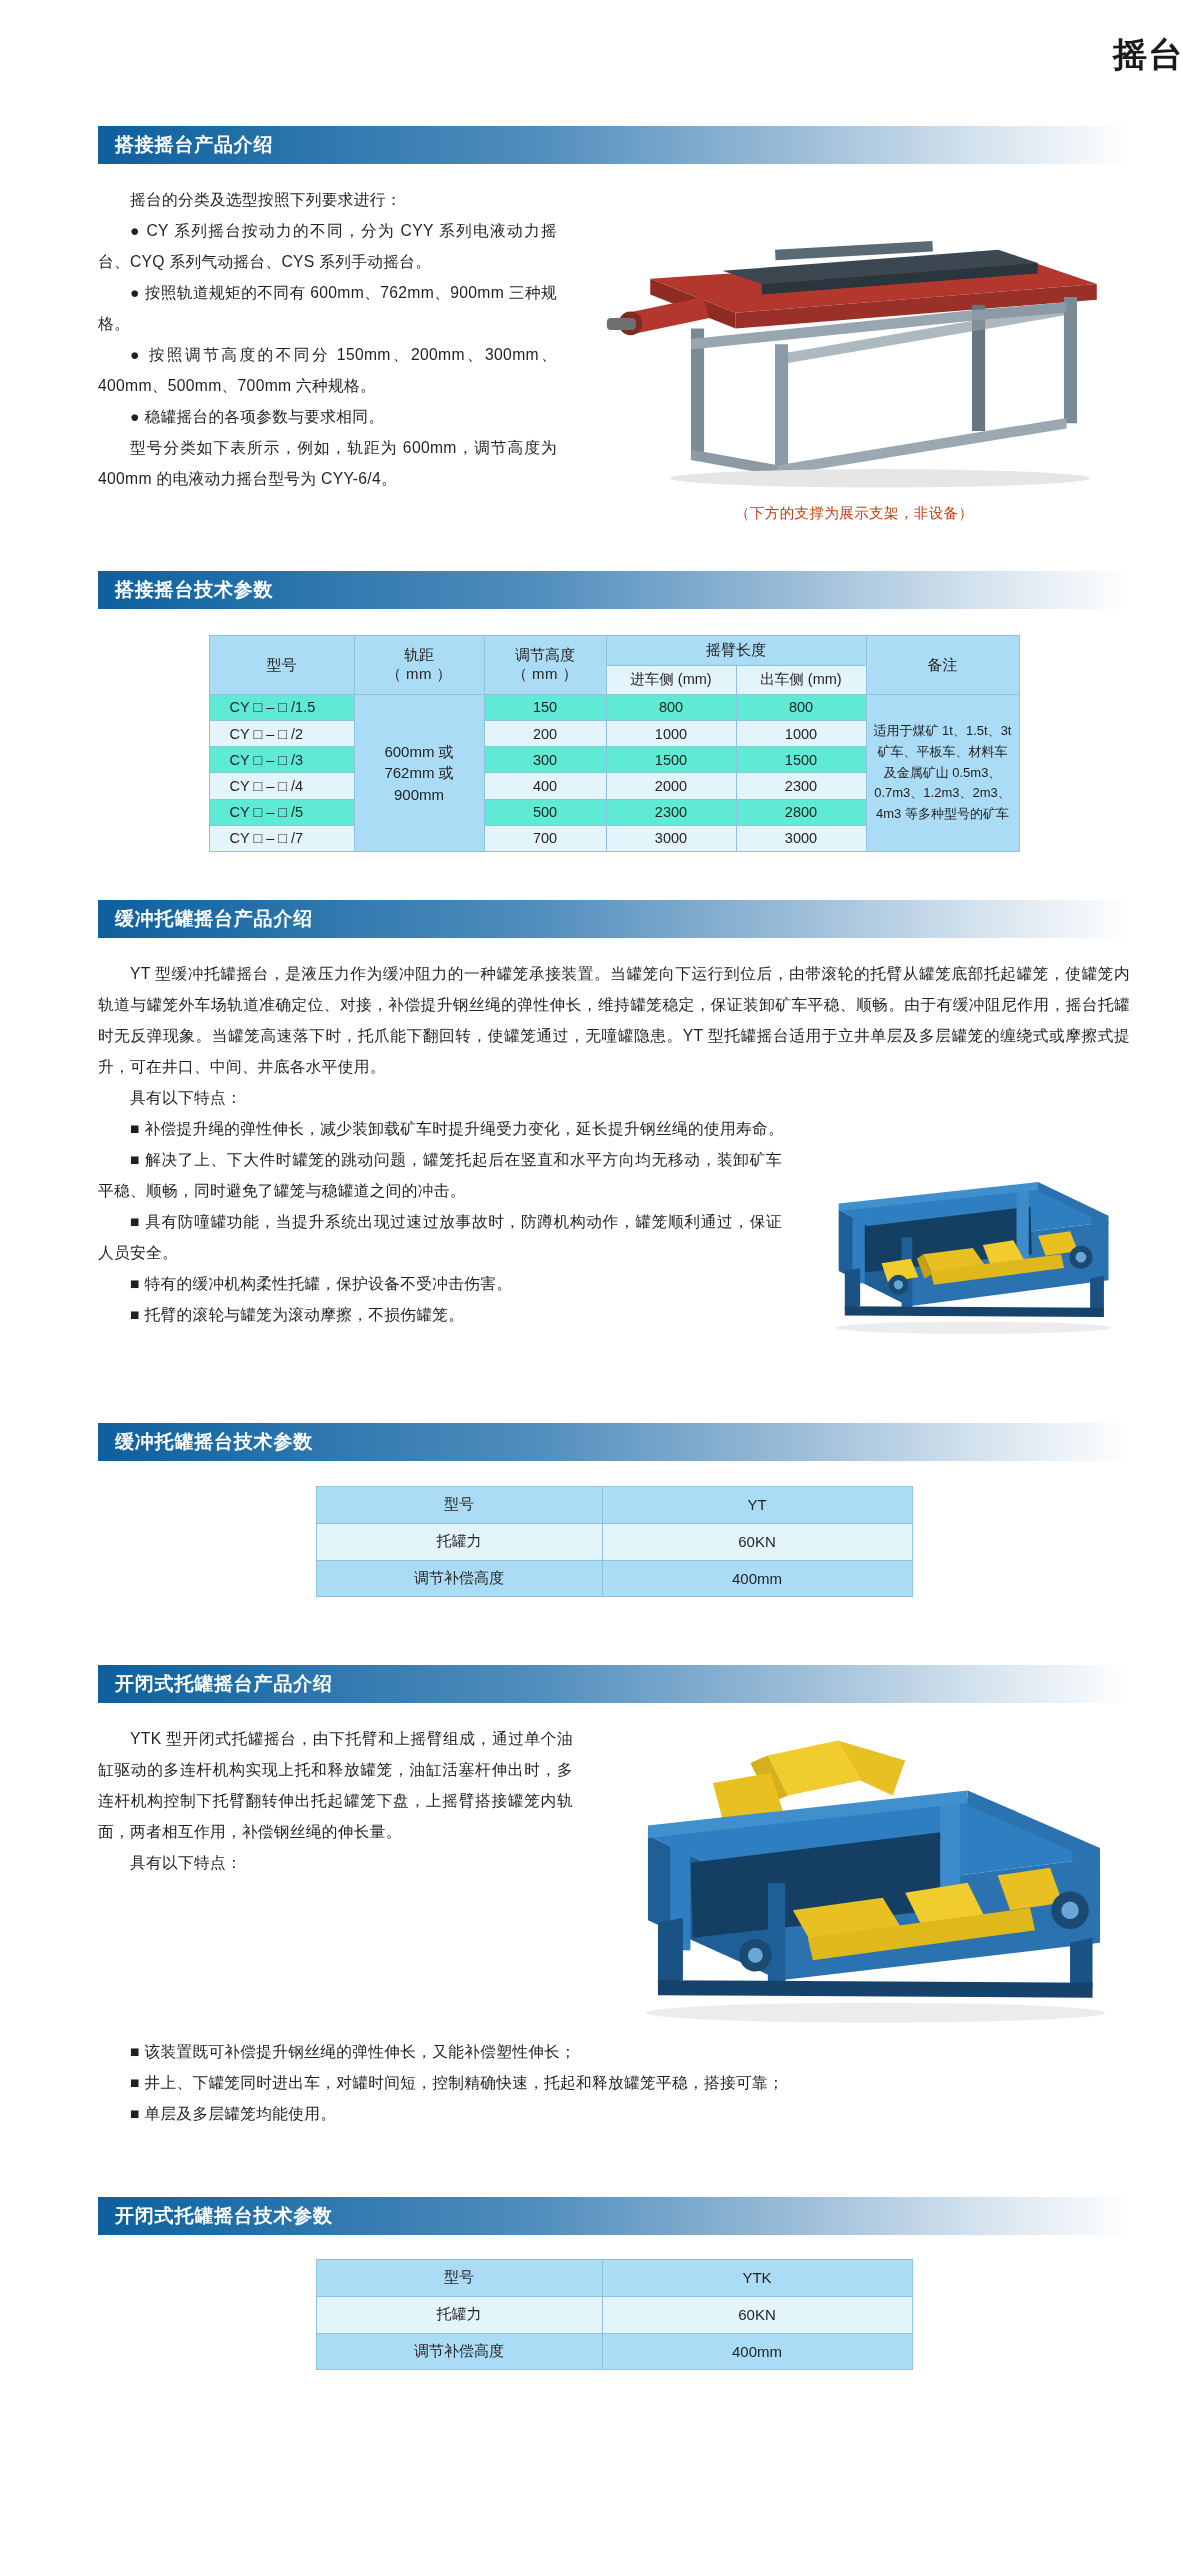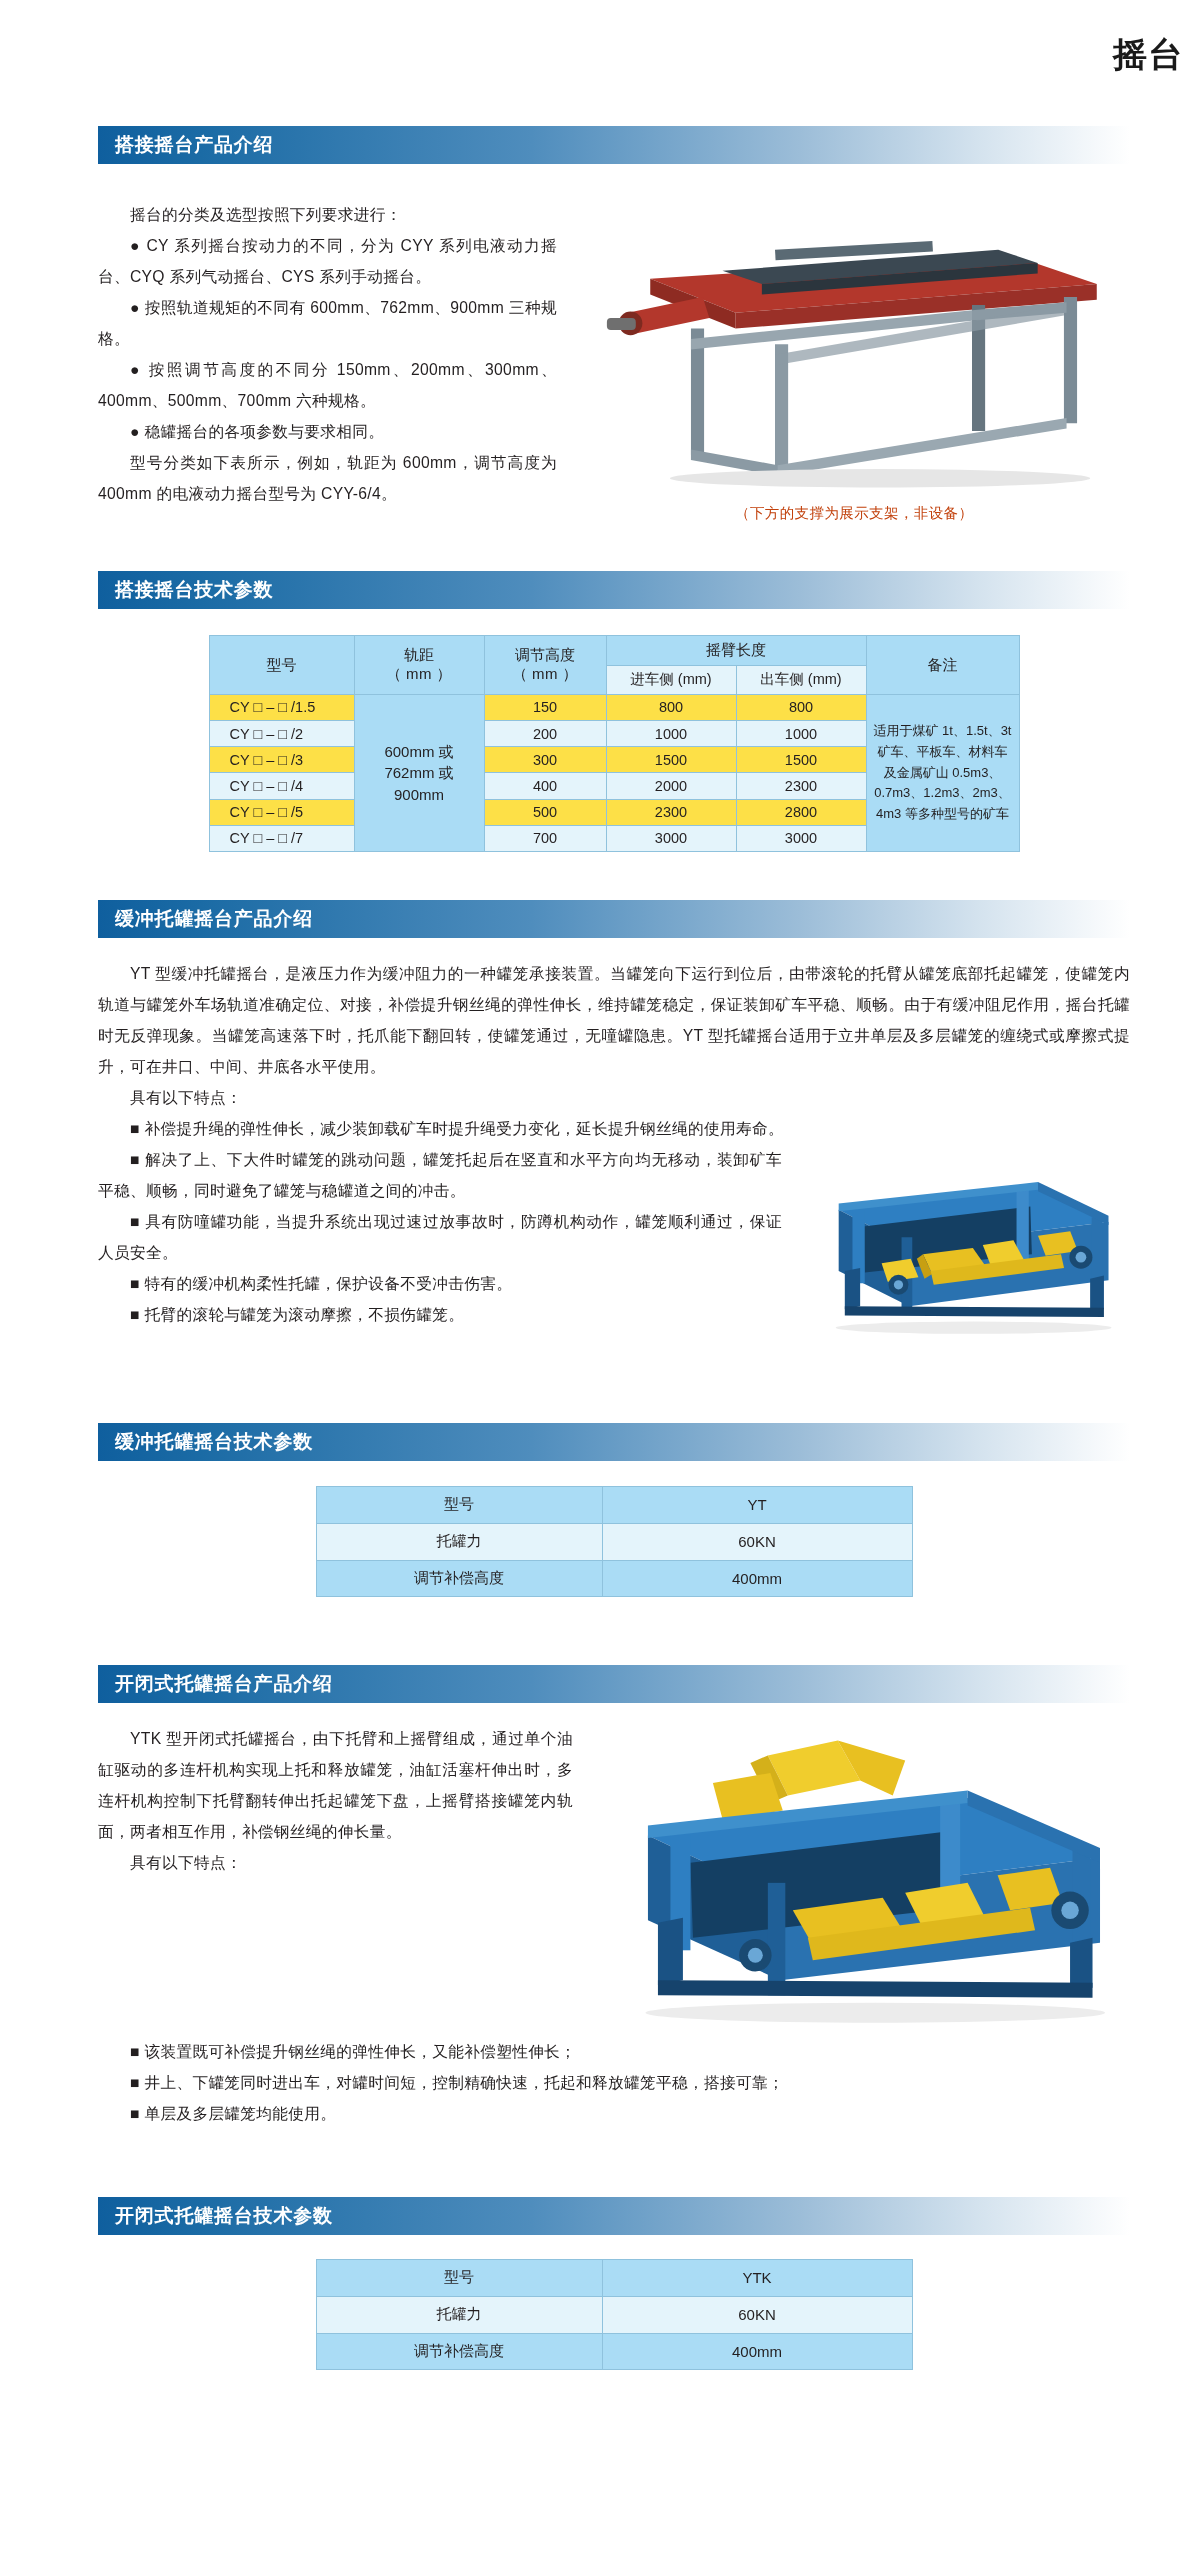--- a/index.html
+++ b/index.html
@@ -41,21 +41,21 @@
   p.para {
     font-size: 15.7px;
     line-height: 31px;
     letter-spacing: 0.3px;
     text-align: justify;
     color: #231f20;
   }
   p.indent { text-indent: 32px; }
 
   
-  .intro1 { margin-top: 20px; display: flex; align-items: center; }
+  .intro1 { margin-top: 20px; display: flex; align-items: flex-start; }
   .intro1 .txt { width: 459px; flex: none; }
   .intro1 .fig { flex: 1; padding-left: 21.4px; padding-top: 7.7px; }
 
   .figbox { width: 100%; display: block; }
   .figcap {
     text-align: center;
     font-size: 14.5px;
     color: #c2410c;
     margin-top: 10.7px;
     letter-spacing: 0.4px;
@@ -68,21 +68,21 @@
     font-size: 14.5px;
     color: #231f20;
   }
   table.spec td, table.spec th {
     border: 0.8px solid #8fc2dd;
     text-align: center;
     font-weight: normal;
     padding: 4.6px 6.1px;
   }
   .hdr { background: #aadcf5; font-size: 15px; }
-  .row-a { background: #fde047; margin-left: 28px; }
+  .row-a { background: #5eead4; margin-left: 28px; }
   .row-b { background: #e4f4fb; }
   .cell-note { background: #aadcf5; font-size: 13px; line-height: 20.7px; padding: 4.6px 7.7px; }
   .mm { letter-spacing: 0.4px; }
 
   table.spec2 {
     border-collapse: collapse;
     margin: 24.5px auto 0 auto;
     font-size: 15px;
     width: 597px;
   }

